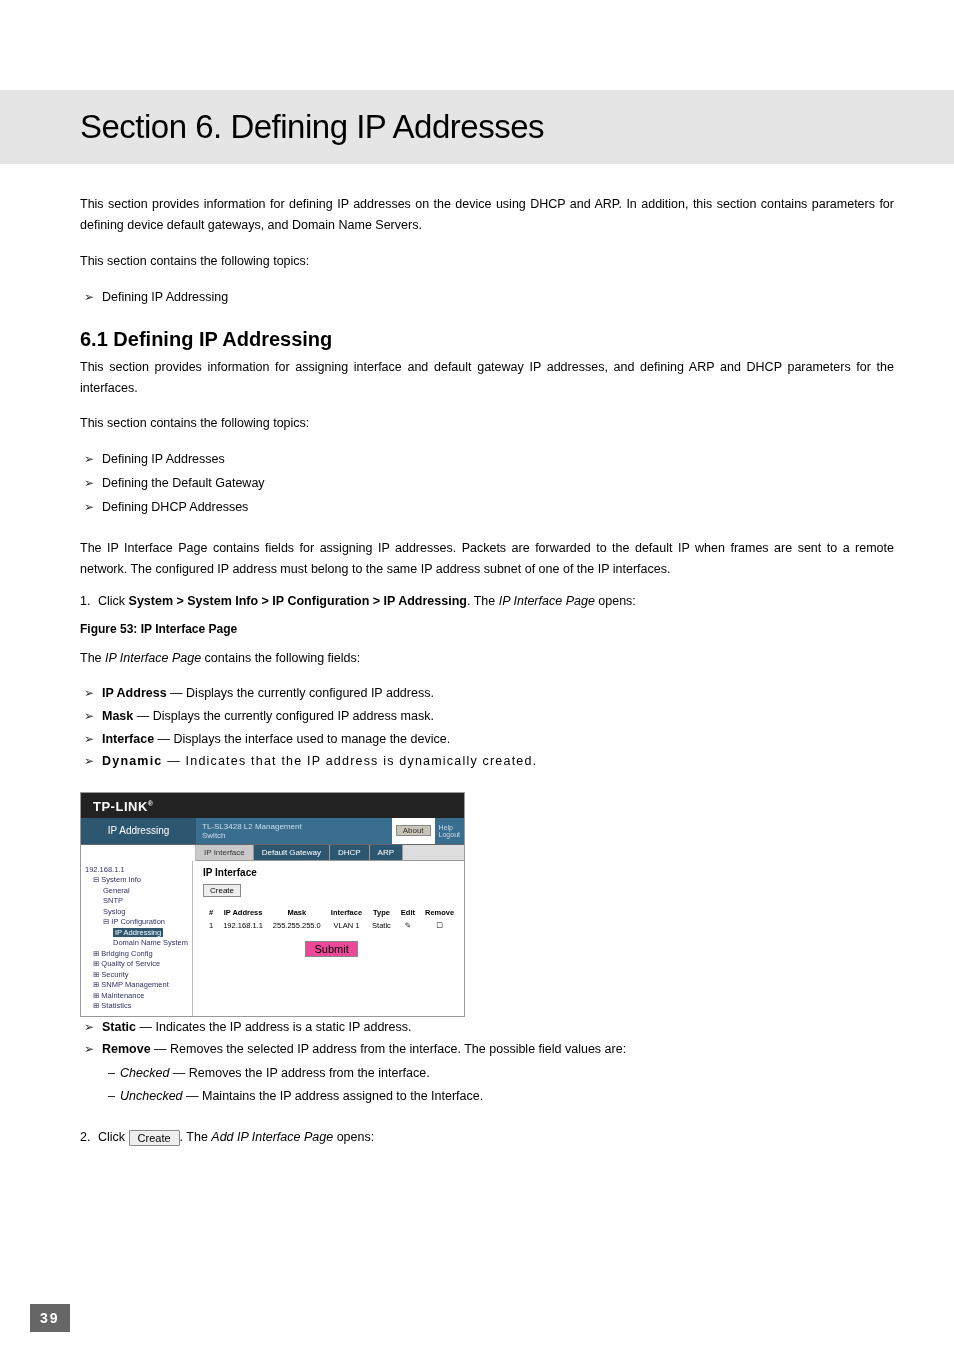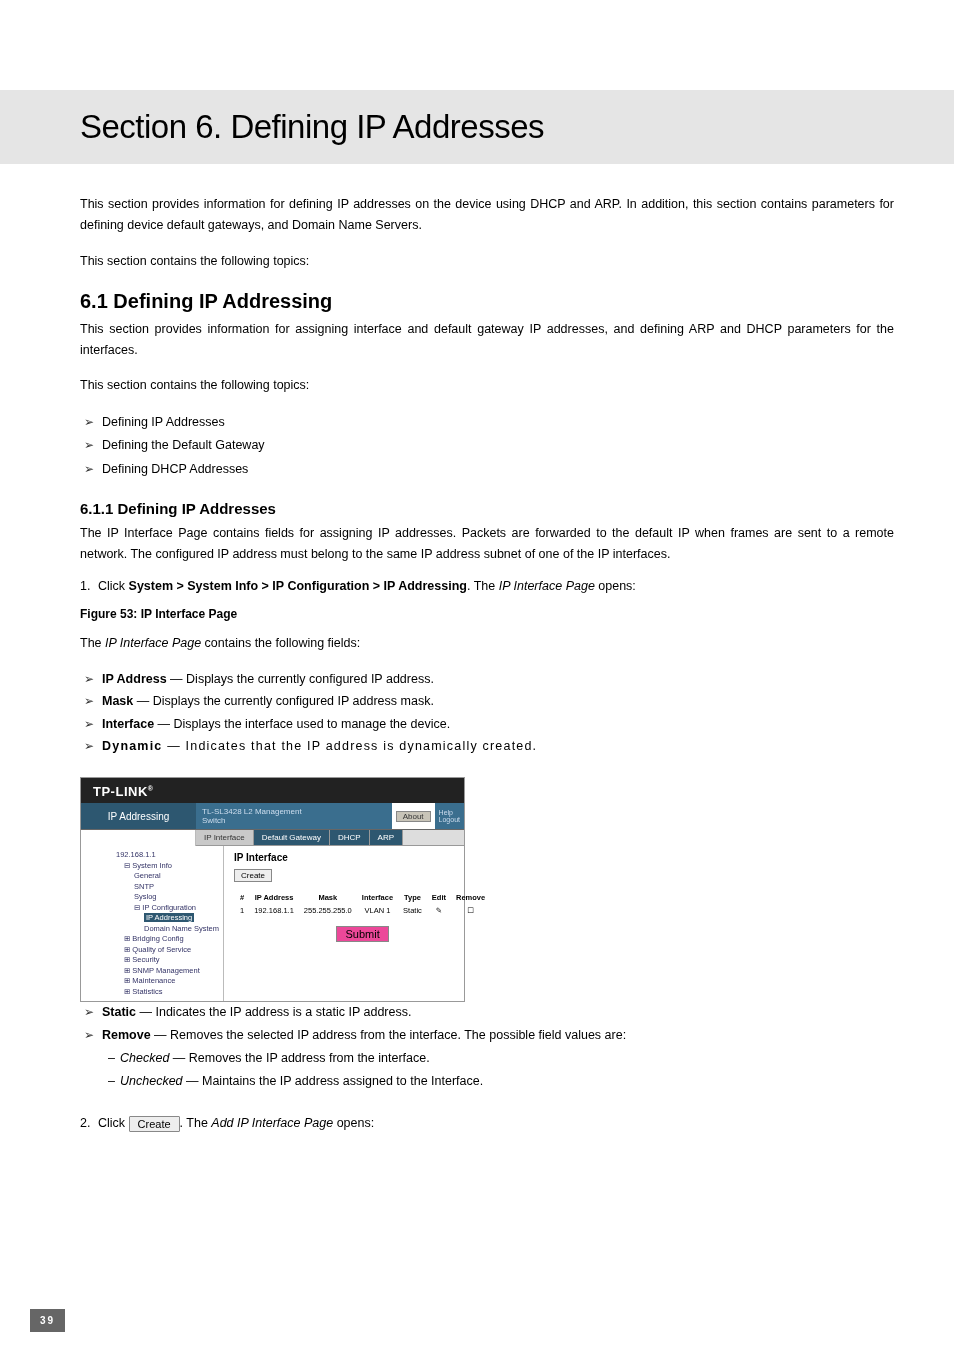--- a/index.html
+++ b/index.html
@@ -121,21 +121,21 @@
     vertical-align: middle;
     border-radius: 1px;
   }
   .page-num {
     position: absolute;
     bottom: 28px;
     left: 30px;
     background: #666;
     color: #fff;
     font-weight: bold;
-    font-size: 10px;
+    font-size: 14px;
     padding: 6px 10px;
     letter-spacing: 2px;
   }
   
   .screenshot {
     border: 1px solid #999;
     font-size: 8px;
     background: #fff;
   }
   .ss-brand {
@@ -192,21 +192,21 @@
     font-size: 8px;
     border-bottom: 1px solid #999;
   }
   .ss-tabs > div {
     border-right: 1px solid #999;
     padding: 3px 8px;
     background: #2d5770;
     color: #fff;
   }
   .ss-tabs > div.inactive { background: #c9c9c9; color: #333; }
-  .ss-body { display: flex; min-height: 140px; margin-left: 31px; }
+  .ss-body { display: flex; min-height: 140px; }
   .ss-tree {
     width: 115px;
     border-right: 1px solid #bbb;
     padding: 4px 4px;
     font-size: 7.5px;
     color: #336;
     line-height: 1.4;
   }
   .ss-tree .n { white-space: nowrap; }
   .ss-tree .sel { background: #2d5770; color: #fff; padding: 0 2px; }
@@ -232,33 +232,33 @@
 
 <div class="page">
   <div class="title-band">
     <h1>Section 6.  Defining IP Addresses</h1>
   </div>
 
   <p class="para">This section provides information for defining IP addresses on the device using DHCP and ARP. In addition, this section contains parameters for defining device default gateways, and Domain Name Servers.</p>
   <p class="para">This section contains the following topics:</p>
 
   <ul class="bullets">
+    <li>Defining IP Addressing</li>
   </ul>
 
   <h2>6.1   Defining IP Addressing</h2>
   <p class="para">This section provides information for assigning interface and default gateway IP addresses, and defining ARP and DHCP parameters for the interfaces.</p>
   <p class="para">This section contains the following topics:</p>
 
   <ul class="bullets">
     <li>Defining IP Addresses</li>
     <li>Defining the Default Gateway</li>
     <li>Defining DHCP Addresses</li>
   </ul>
 
-  <h3>6.1.1   Defining IP Addresses</h3>
   <p class="para">The IP Interface Page contains fields for assigning IP addresses. Packets are forwarded to the default IP when frames are sent to a remote network. The configured IP address must belong to the same IP address subnet of one of the IP interfaces.</p>
 
   <p class="step">
     <span class="step-num">1.</span>
     <span>Click </span><span class="bold">System &gt; System Info &gt; IP Configuration &gt; IP Addressing</span><span>. The </span><span class="italic">IP Interface Page</span><span> opens:</span>
   </p>
 
   <p class="caption">Figure 53: IP Interface Page</p>
 
   <div class="content-row">

